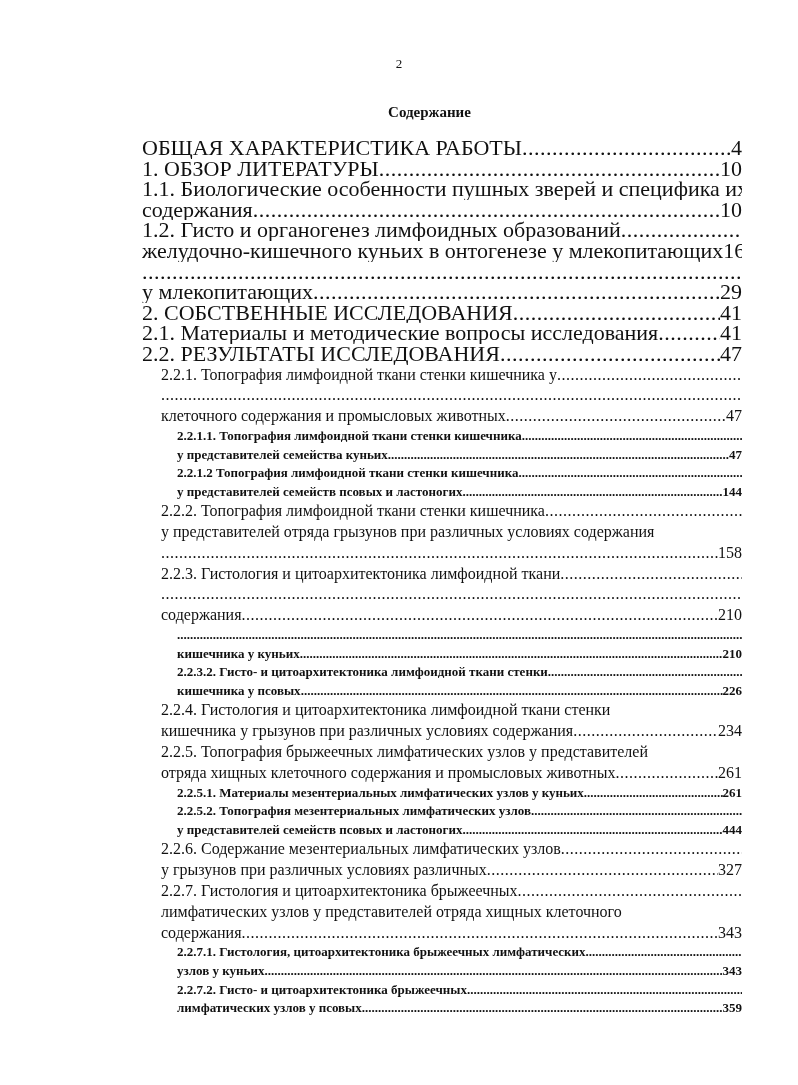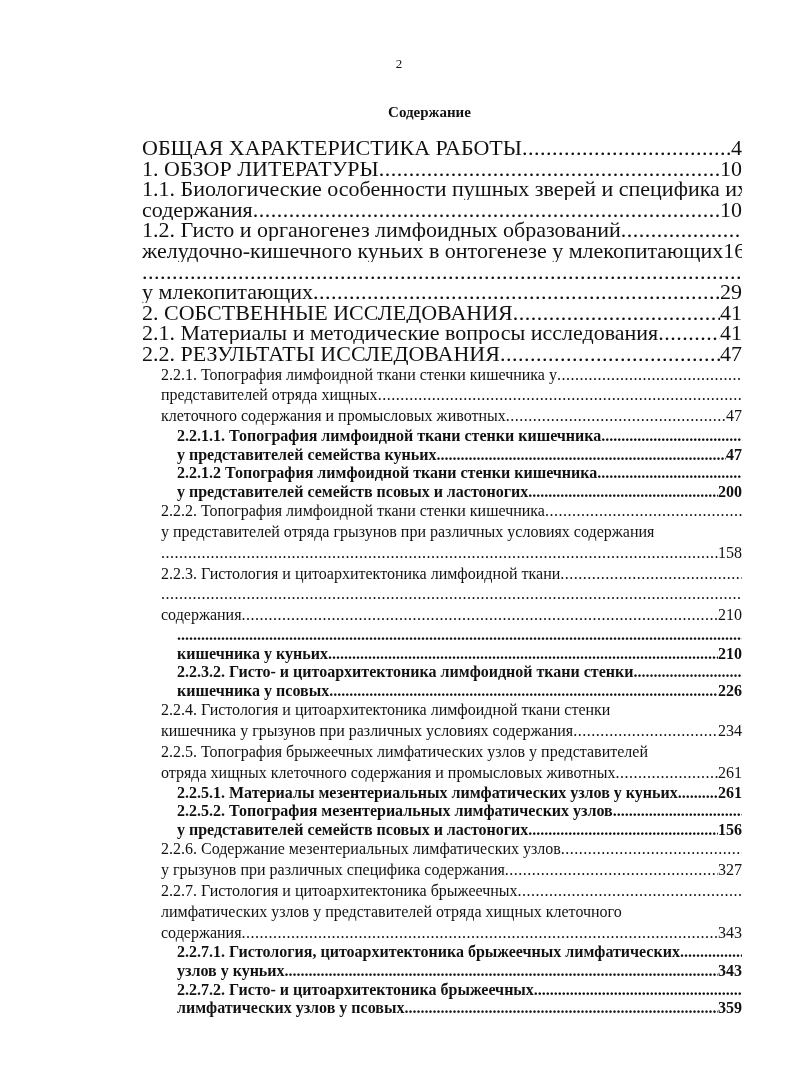--- a/index.html
+++ b/index.html
@@ -6,21 +6,21 @@
   body { width: 798px; height: 1085px; position: relative; overflow: hidden;
          font-family: "Liberation Serif", "DejaVu Serif", serif; color: #111; }
   .page-number { position: absolute; top: 56px; left: 0; width: 798px; text-align: center;
                  font-size: 13px; }
   .toc-title { position: absolute; top: 104px; left: 0; width: 777px; text-align: center;
                font-size: 15px; font-weight: bold; padding-left: 82px; box-sizing: border-box; }
   .toc { position: absolute; top: 138px; left: 142px; width: 600px; }
   .line { position: relative; display: flex; align-items: baseline; white-space: nowrap; overflow: hidden; }
   .l1 { font-size: 22px; height: 20.6px; line-height: 20.6px; padding-left: 0; }
   .l2 { font-size: 16px; height: 20.8px; line-height: 20.8px; padding-left: 19px; }
-  .l3 { font-size: 16px; height: 18.6px; line-height: 18.6px; padding-left: 35px; font-weight: bold; }
+  .l3 { font-size: 13px; height: 18.6px; line-height: 18.6px; padding-left: 35px; font-weight: bold; }
   .txt { flex: 0 0 auto; }
   .dots { flex: 1 1 auto; overflow: hidden; letter-spacing: 0.5px; }
   .dots::before { content: " ........................................................................................................................................................................................................................................"; }
   .l3 .dots::before { letter-spacing: 0; }
   .pg { flex: 0 0 auto; }
 </style>
 </head>
 <body>
 
 <div class="page-number">2</div>
@@ -95,21 +95,20 @@
         <span class="pg">47</span>
       </div>
     </div>
     <div>
       <div class="line l2">
         <span class="txt">2.2.1. Топография лимфоидной ткани стенки кишечника у</span>
         <span class="dots"></span>
         <span class="pg"></span>
       </div>
       <div class="line l2">
-        <span class="txt">представителей отряда хищных</span>
         <span class="dots"></span>
         <span class="pg"></span>
       </div>
       <div class="line l2">
         <span class="txt">клеточного содержания  и промысловых животных</span>
         <span class="dots"></span>
         <span class="pg">47</span>
       </div>
     </div>
     <div>
@@ -126,21 +125,21 @@
     </div>
     <div>
       <div class="line l3">
         <span class="txt">2.2.1.2 Топография лимфоидной ткани стенки кишечника</span>
         <span class="dots"></span>
         <span class="pg"></span>
       </div>
       <div class="line l3">
         <span class="txt">у представителей семейств псовых и ластоногих</span>
         <span class="dots"></span>
-        <span class="pg">200</span>
+        <span class="pg">144</span>
       </div>
     </div>
     <div>
       <div class="line l2">
         <span class="txt">2.2.2. Топография лимфоидной ткани стенки кишечника</span>
         <span class="dots"></span>
         <span class="pg"></span>
       </div>
       <div class="line l2 nodots">
         <span class="txt">у представителей отряда грызунов при различных условиях содержания</span>
@@ -222,31 +221,31 @@
     </div>
     <div>
       <div class="line l3">
         <span class="txt">2.2.5.2. Топография мезентериальных лимфатических узлов</span>
         <span class="dots"></span>
         <span class="pg"></span>
       </div>
       <div class="line l3">
         <span class="txt">у представителей семейств псовых и ластоногих</span>
         <span class="dots"></span>
-        <span class="pg">156</span>
+        <span class="pg">444</span>
       </div>
     </div>
     <div>
       <div class="line l2">
         <span class="txt">2.2.6. Содержание мезентериальных лимфатических узлов</span>
         <span class="dots"></span>
         <span class="pg"></span>
       </div>
       <div class="line l2">
-        <span class="txt">у грызунов при различных специфика содержания</span>
+        <span class="txt">у грызунов при различных условиях различных</span>
         <span class="dots"></span>
         <span class="pg">327</span>
       </div>
     </div>
     <div>
       <div class="line l2">
         <span class="txt">2.2.7. Гистология и цитоархитектоника брыжеечных</span>
         <span class="dots"></span>
         <span class="pg"></span>
       </div>

